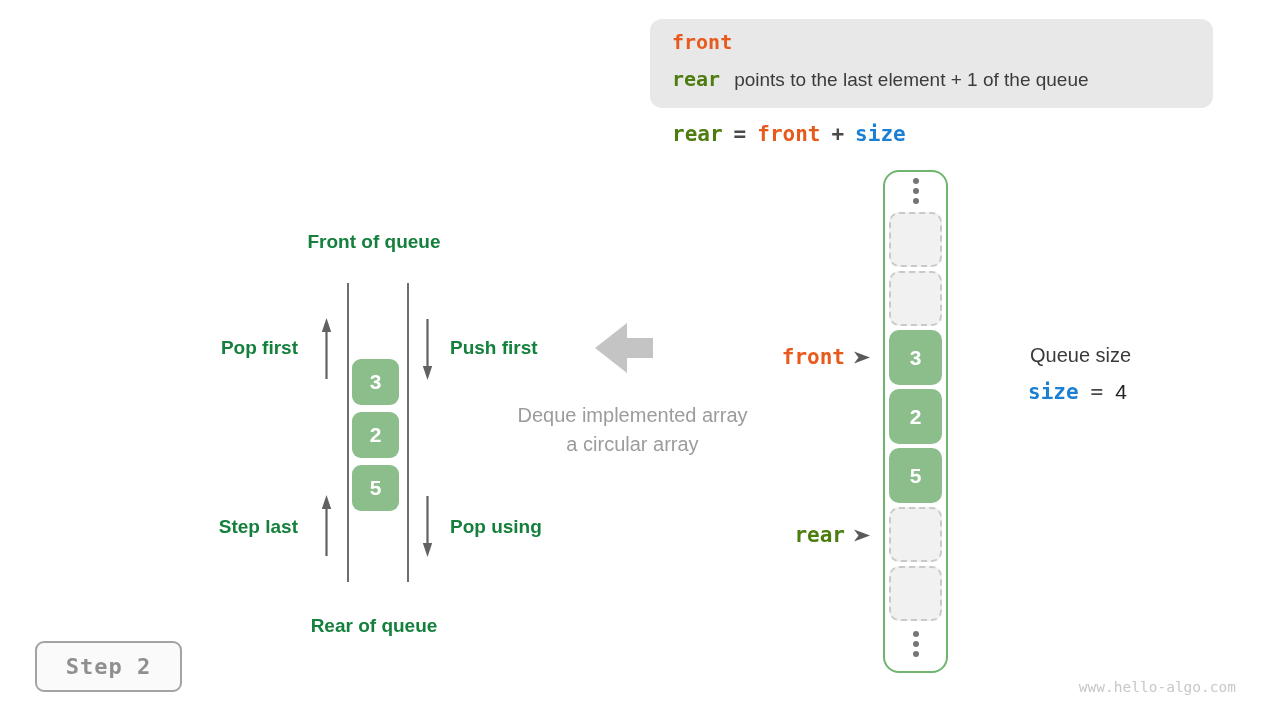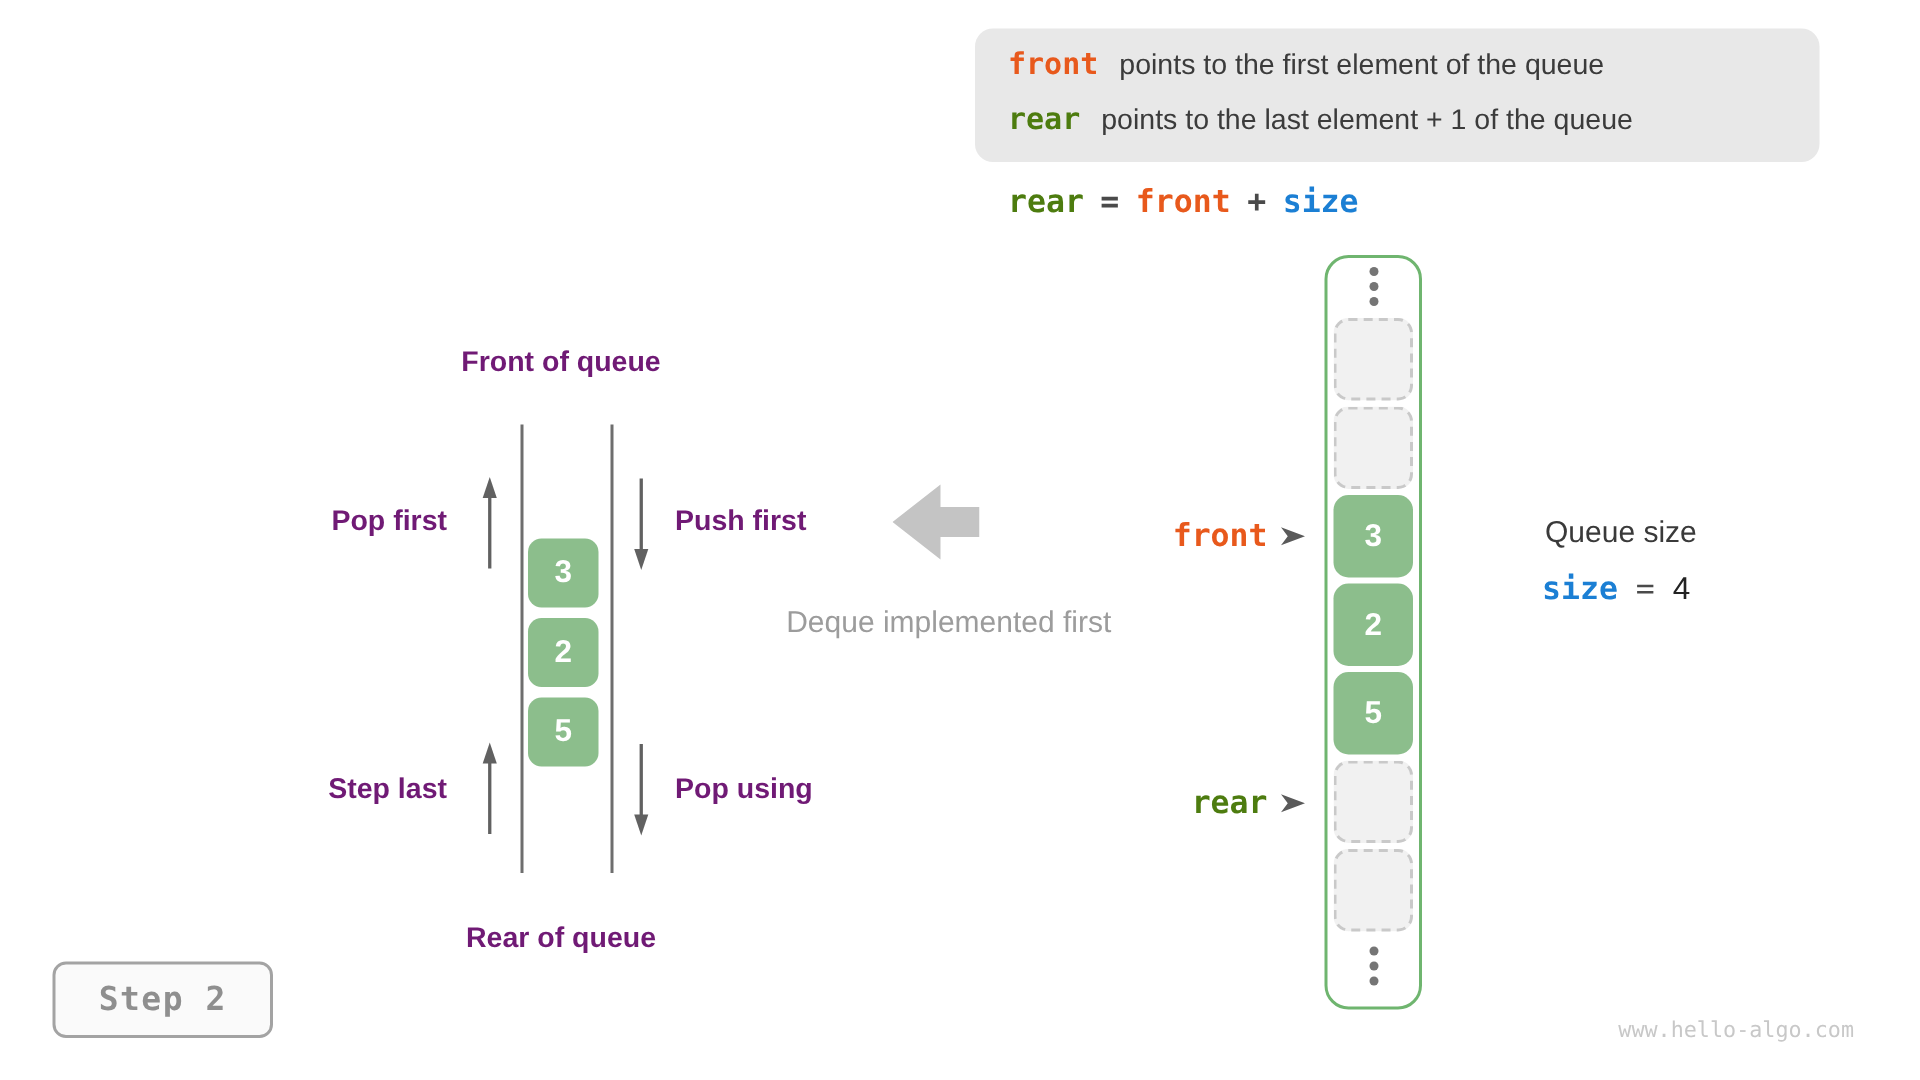--- a/index.html
+++ b/index.html
@@ -32,21 +32,21 @@
 
   
   .formula {
     position: absolute; left: 672px; top: 122px;
     display: flex; align-items: baseline; gap: 11px;
     font-size: 21px;
   }
   .formula .op { font-family: "DejaVu Sans Mono", monospace; font-weight: bold; color: #4a4a4a; }
 
   
-  .diagram-label { position: absolute; font-size: 19px; font-weight: bold; color: #701a75; }
+  .diagram-label { position: absolute; font-size: 19px; font-weight: bold; color: #15803d; }
   .center { text-align: center; }
   .right  { text-align: right; }
   .channel-line { position: absolute; top: 283px; height: 299px; width: 1.5px; background: #6e6e6e; }
   .line-left  { left: 347px; }
   .line-right { left: 407px; }
   .stack-box {
     position: absolute; left: 352px; width: 47px; height: 46px;
     background: #8cbe8c; border-radius: 9px;
     display: flex; align-items: center; justify-content: center;
     color: #ffffff; font-size: 21px; font-weight: 600;
@@ -117,21 +117,20 @@
   }
 </style>
 </head>
 <body>
 
 <div class="canvas">
 
   <div class="info-box">
     <div class="info-line">
       <span class="kw mono orange">front</span>
-      <span>points to the first element of the queue</span>
     </div>
     <div class="info-line">
       <span class="kw mono teal">rear</span>
       <span>points to the last element + 1 of the queue</span>
     </div>
   </div>
 
   <div class="formula">
     <span class="mono teal">rear</span>
     <span class="op">=</span>
@@ -172,21 +171,22 @@
     <line x1="8.5" y1="2" x2="8.5" y2="54" stroke="#616161" stroke-width="2.2"></line>
     <polygon points="8.5,63 3.8,49 13.2,49" fill="#616161"></polygon>
   </svg>
 
   <div class="diagram-label center" style="left:274px; top:615px; width:200px;">Rear of queue</div>
 
   <svg class="big-arrow" width="58" height="52" viewBox="0 0 58 52">
     <polygon points="0,26 32,1 32,16 58,16 58,36 32,36 32,51" fill="#c4c4c4"></polygon>
   </svg>
   <div class="caption">
-    <div>Deque implemented first</div>
+    <div>Deque implemented array</div>
+    <div>a circular array</div>
   </div>
 
   <div class="array-container"></div>
 
   <div class="dots" style="top:178px;">
     <span class="dot"></span>
       <span class="dot"></span>
       <span class="dot"></span>
   </div>
   <div class="dots" style="top:631px;">

